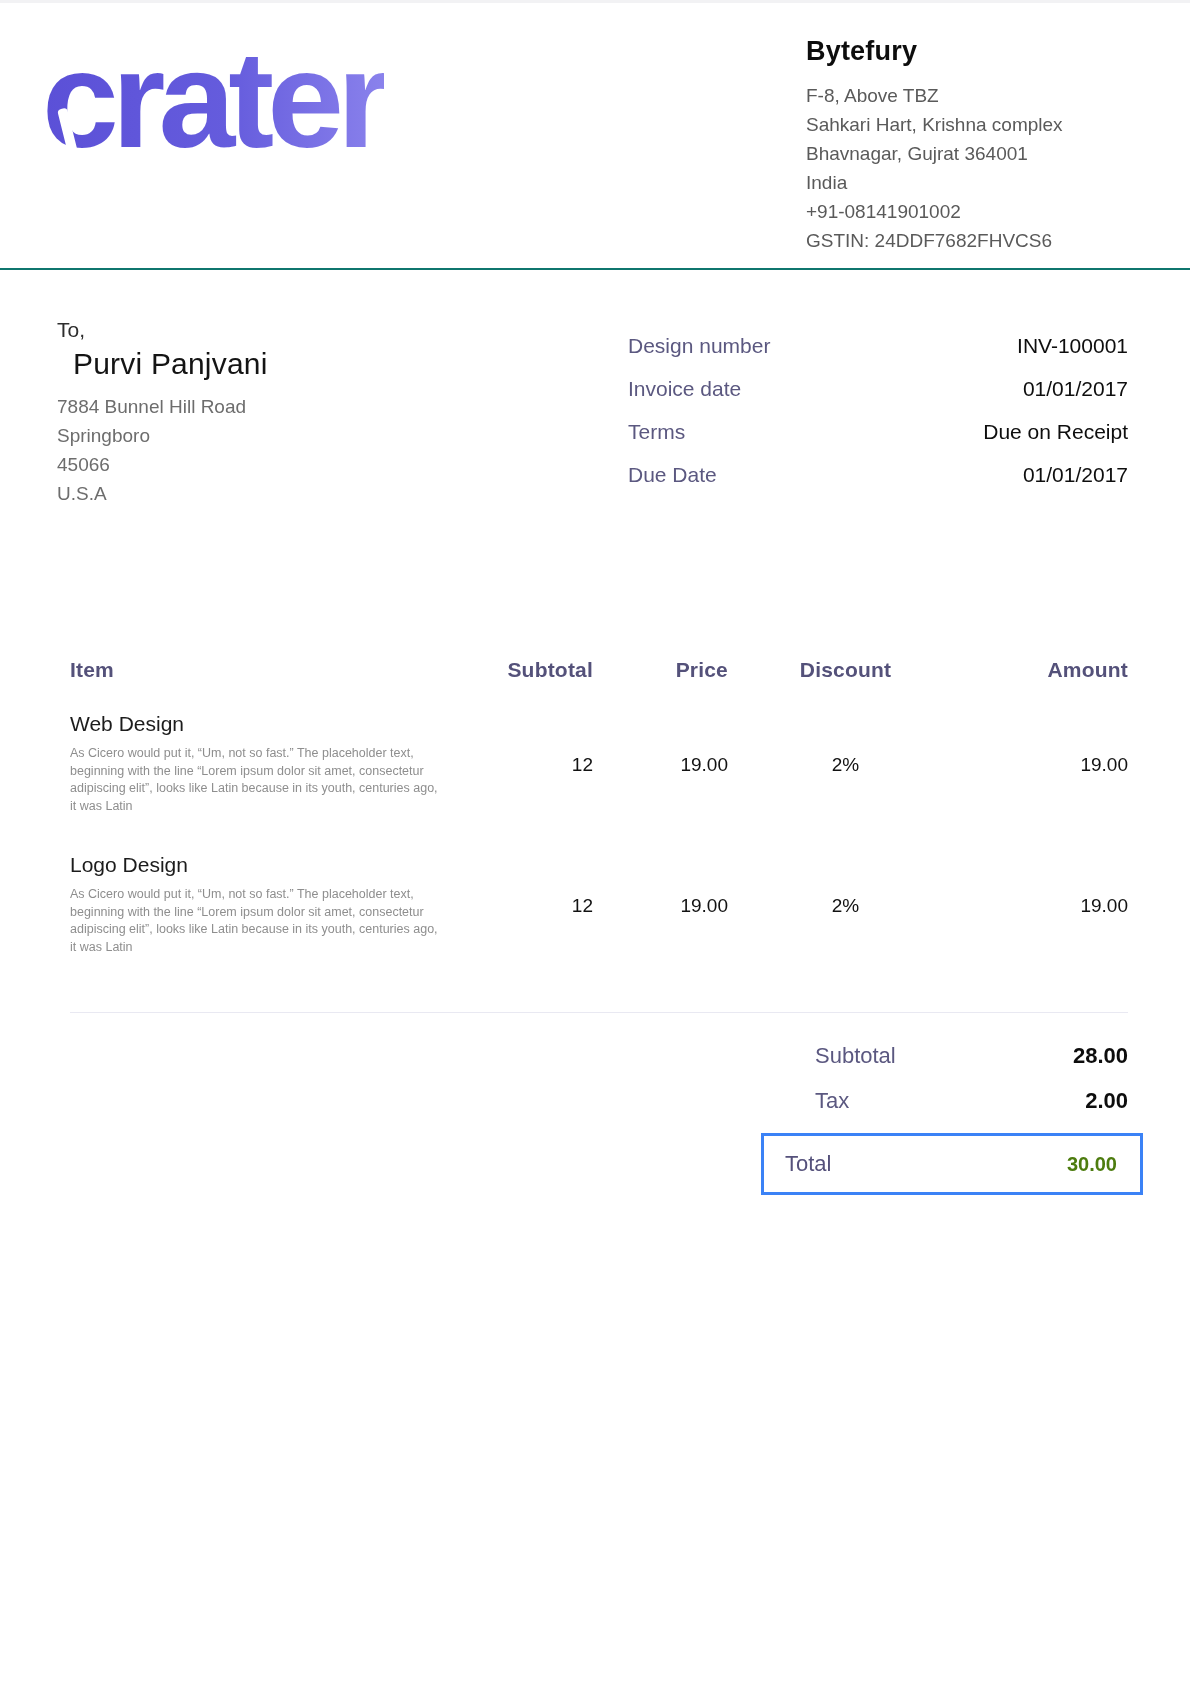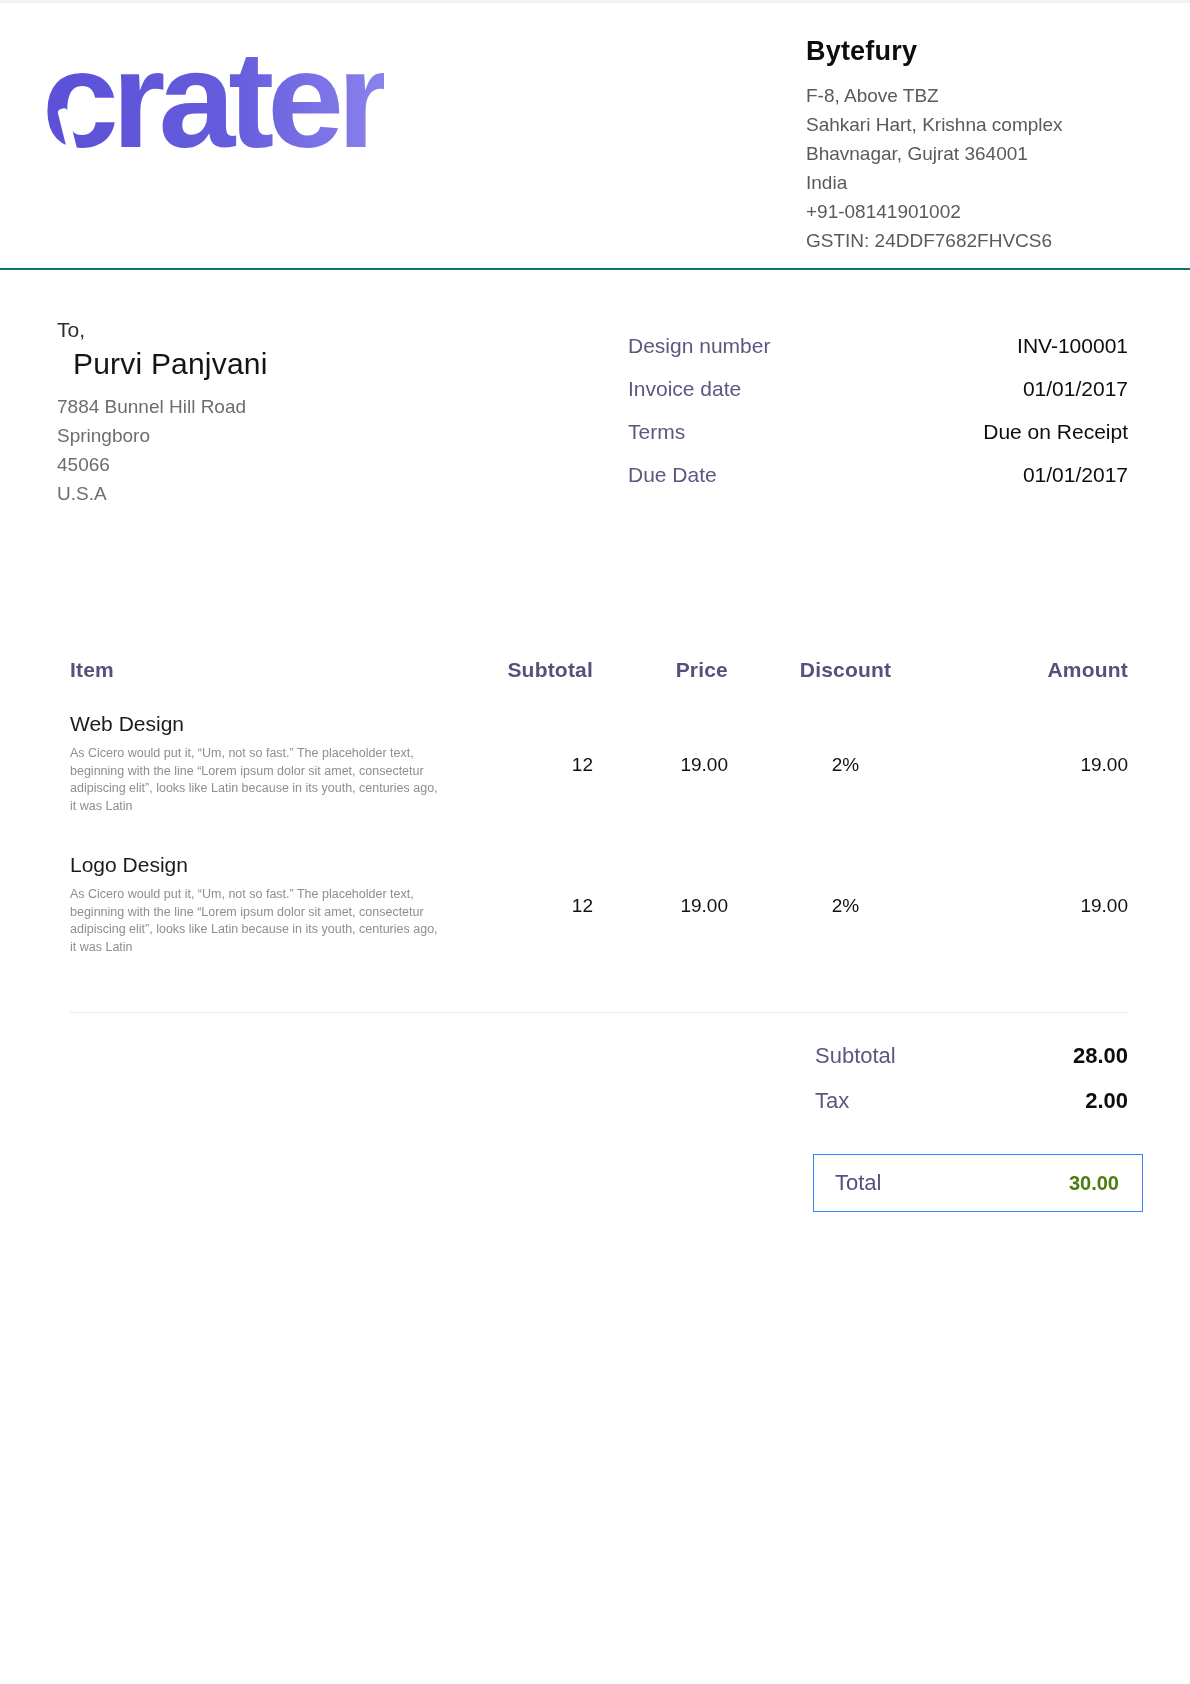--- a/index.html
+++ b/index.html
@@ -59,22 +59,22 @@
   .a-right { text-align:right; } .a-center { text-align:center; }
 
   .table-divider { border-top:1px solid #e9e9f2; margin-top:34px; }
 
   
   .totals { display:flex; flex-direction:column; align-items:flex-end; padding-right:62px; margin-top:30px; }
   .t-row { display:flex; justify-content:space-between; align-items:baseline; width:313px; margin-bottom:19px; }
   .t-label { font-size:22px; color:#5b5880; }
   .t-value { font-size:22px; font-weight:600; color:#0d0d0d; }
   .total-box {
-    width:330px; margin-right:-15px; margin-top:21px;
-    border:1px solid #3b82f6; background:#fff;
+    width:382px; margin-right:-15px; 
+    border:3px solid #3b82f6; background:#fff;
     padding:15px 23px 15px 21px;
     display:flex; justify-content:space-between; align-items:center;
   }
   .total-label { font-size:22px; color:#55517b; }
   .total-value { font-size:20px; font-weight:600; color:#4d7c0f; }
 </style>
 </head>
 <body>
 
 <div class="page">

